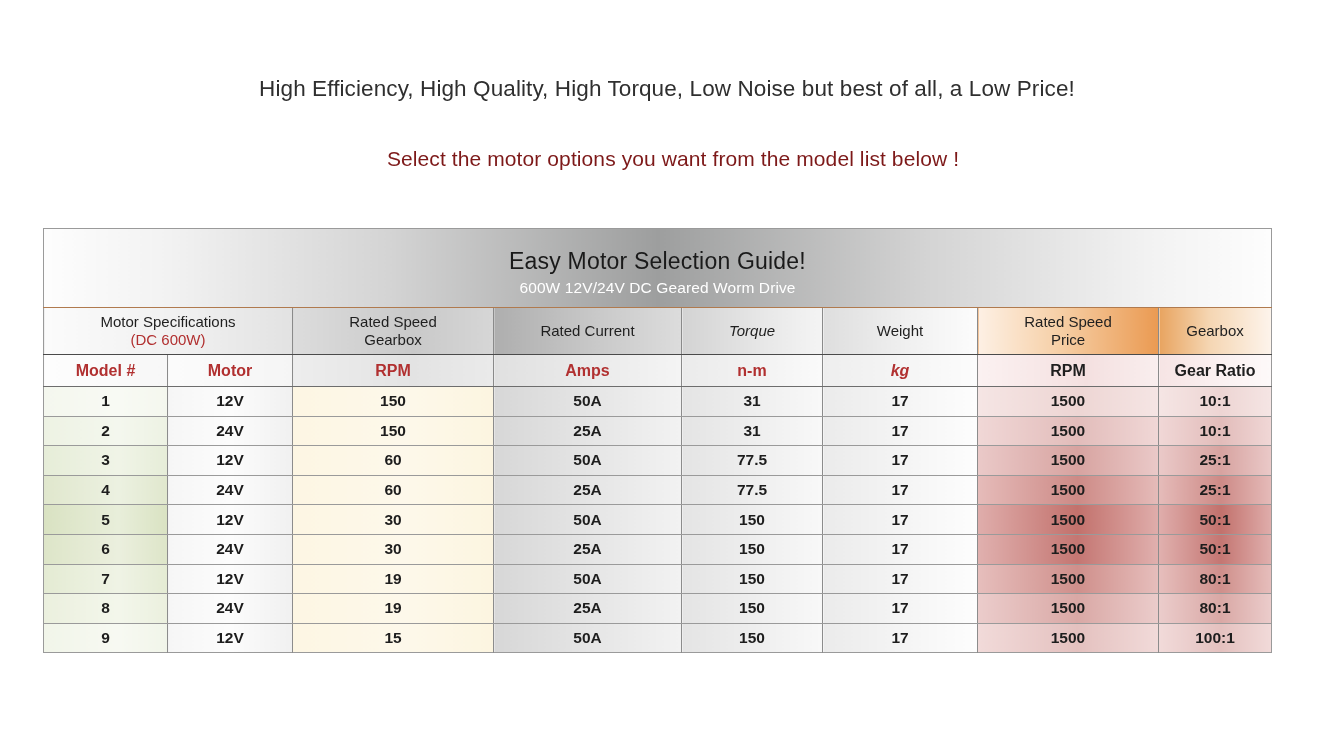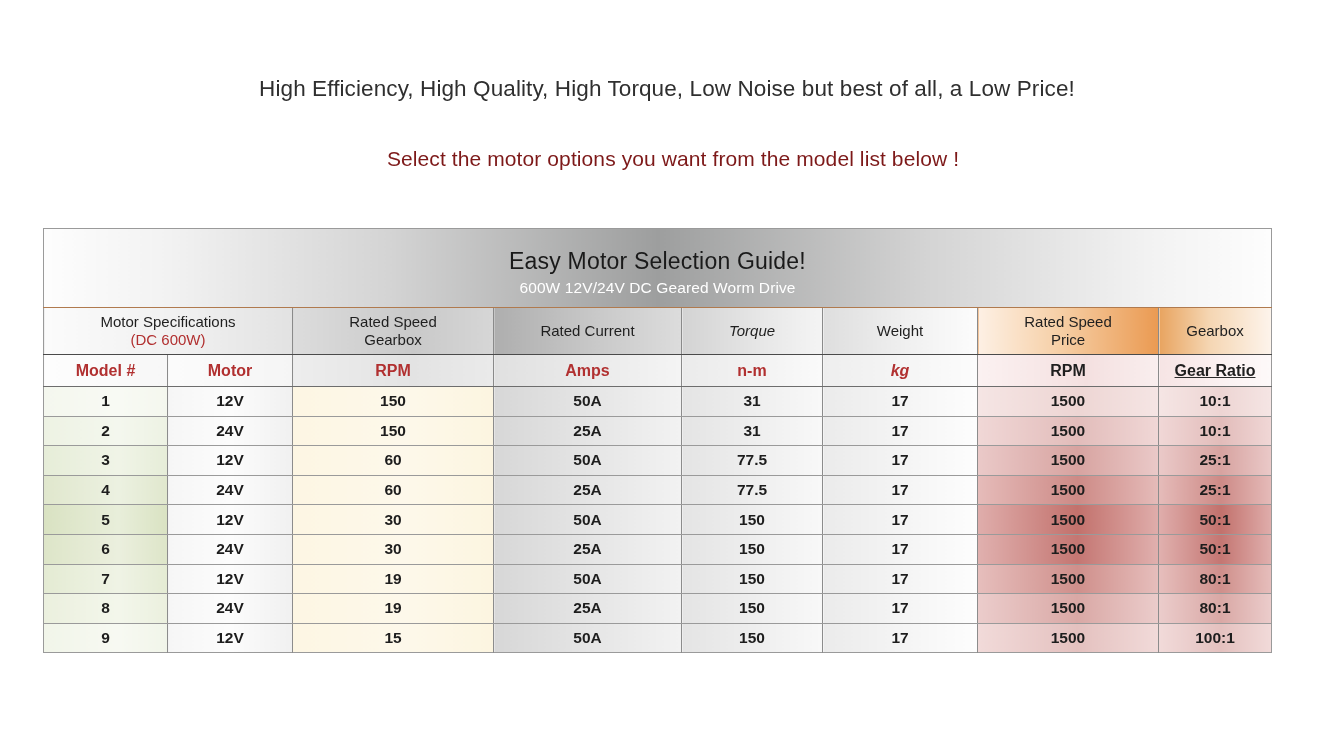--- a/index.html
+++ b/index.html
@@ -116,21 +116,21 @@
   .bg-rsm-head { background: linear-gradient(to right, #fdf0e4 0%, #f6cfa6 45%, #ea9a52 100%); }
   .bg-gbx-head { background: linear-gradient(to right, #e8a460 0%, #f5d6b3 45%, #fdf4ec 100%); }
 
   .bg-spec-sub { background: linear-gradient(to right, #fdfdfd, #f7f7f7); }
   .bg-volts-sub { background: linear-gradient(to right, #fbfbfb, #f5f5f5); }
   .bg-rpm-sub { background: linear-gradient(to right, #ededed, #e3e3e3 60%, #eaeaea); }
   .bg-amps-sub { background: linear-gradient(to right, #e0e0e0, #ececec 60%, #f4f4f4); }
   .bg-nm-sub { background: linear-gradient(to right, #ebebeb, #f3f3f3 60%, #fafafa); }
   .bg-kg-sub { background: linear-gradient(to right, #eeeeee, #f6f6f6 60%, #fcfcfc); font-style: italic; }
   .bg-rsm-sub { background: linear-gradient(to right, #fbf1f1, #f4e0e0 60%, #f9eeee); }
-  .bg-gbx-sub { background: linear-gradient(to right, #f6e4e4, #fbf2f2 60%, #fdf9f9); text-decoration: underline; }
+  .bg-gbx-sub { background: linear-gradient(to right, #f6e4e4, #fbf2f2 60%, #fdf9f9); }
 
   
   tbody.rows td {
     height: 28.6px;
     border-right: 1px solid #8c8c8c;
     border-bottom: 1px solid #9a9a9a;
     text-align: center;
     vertical-align: middle;
     font-size: 15.5px;
     font-weight: bold;

